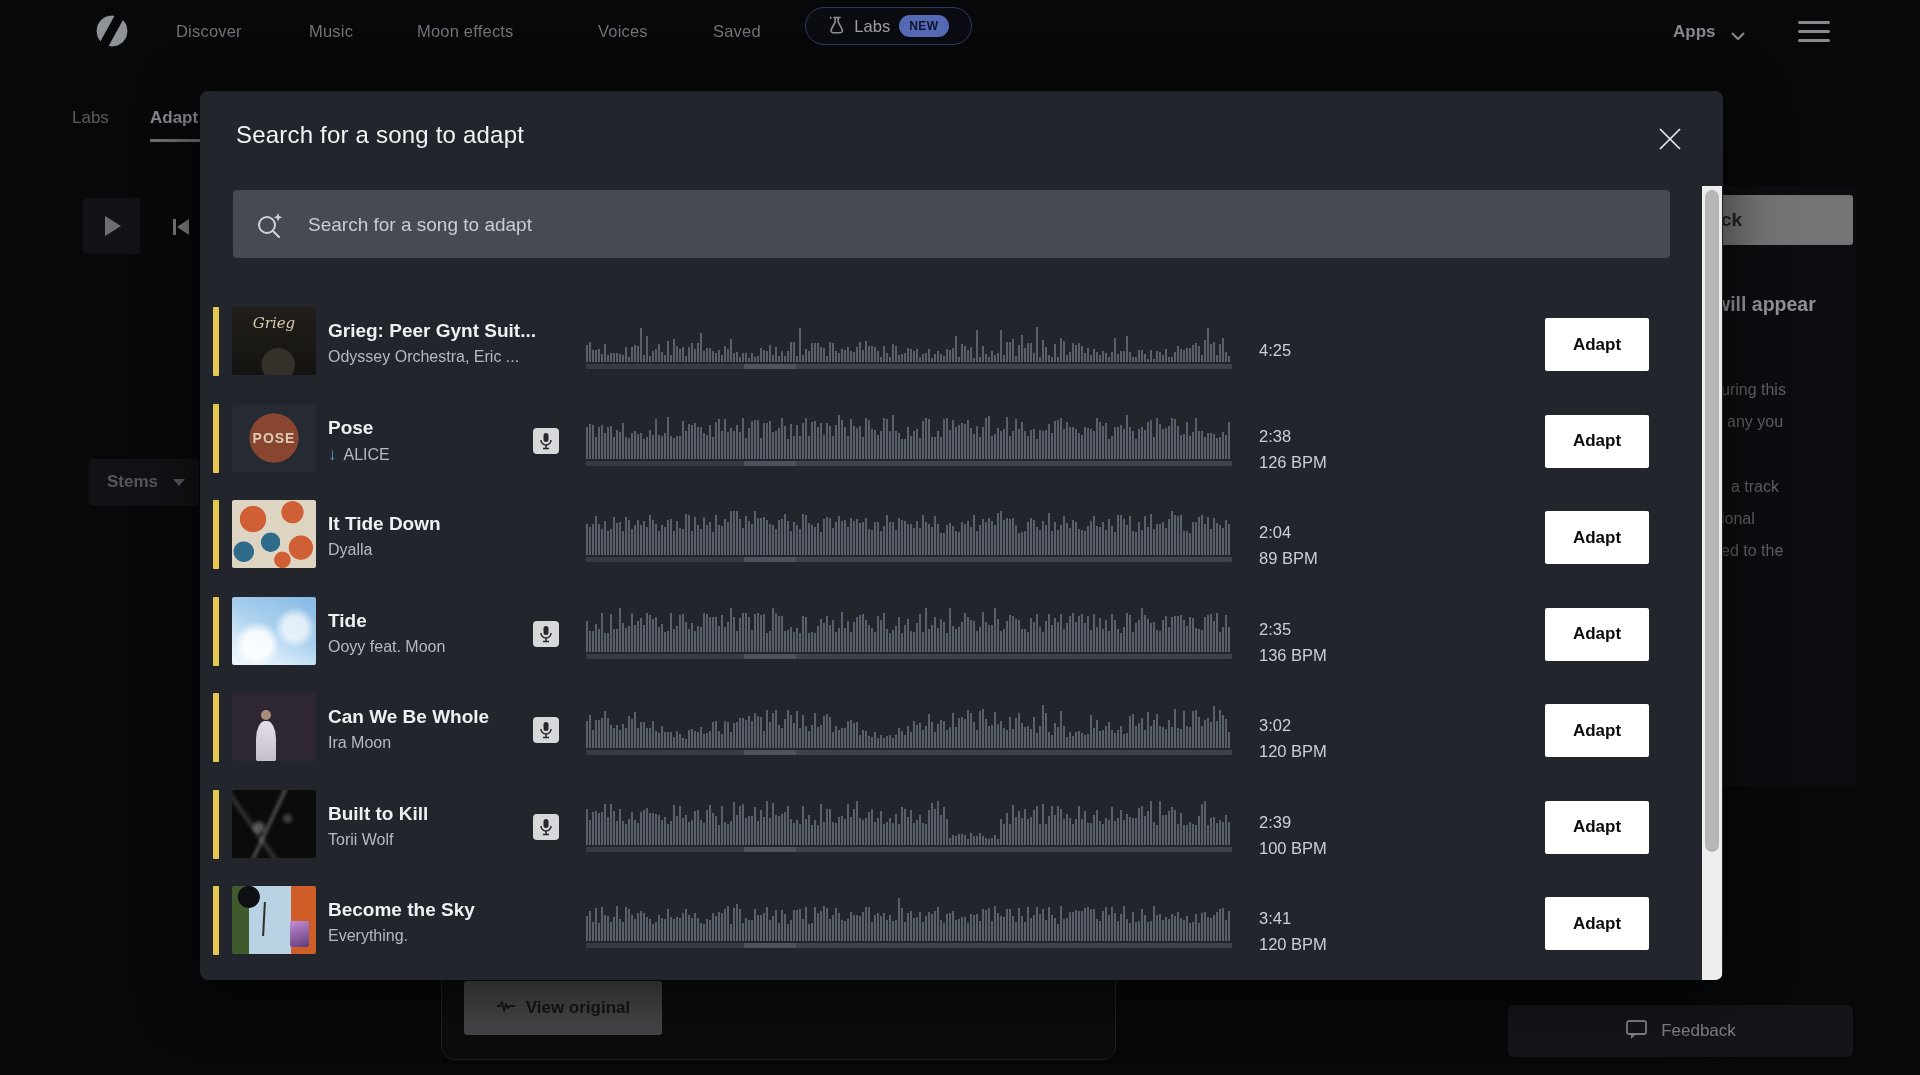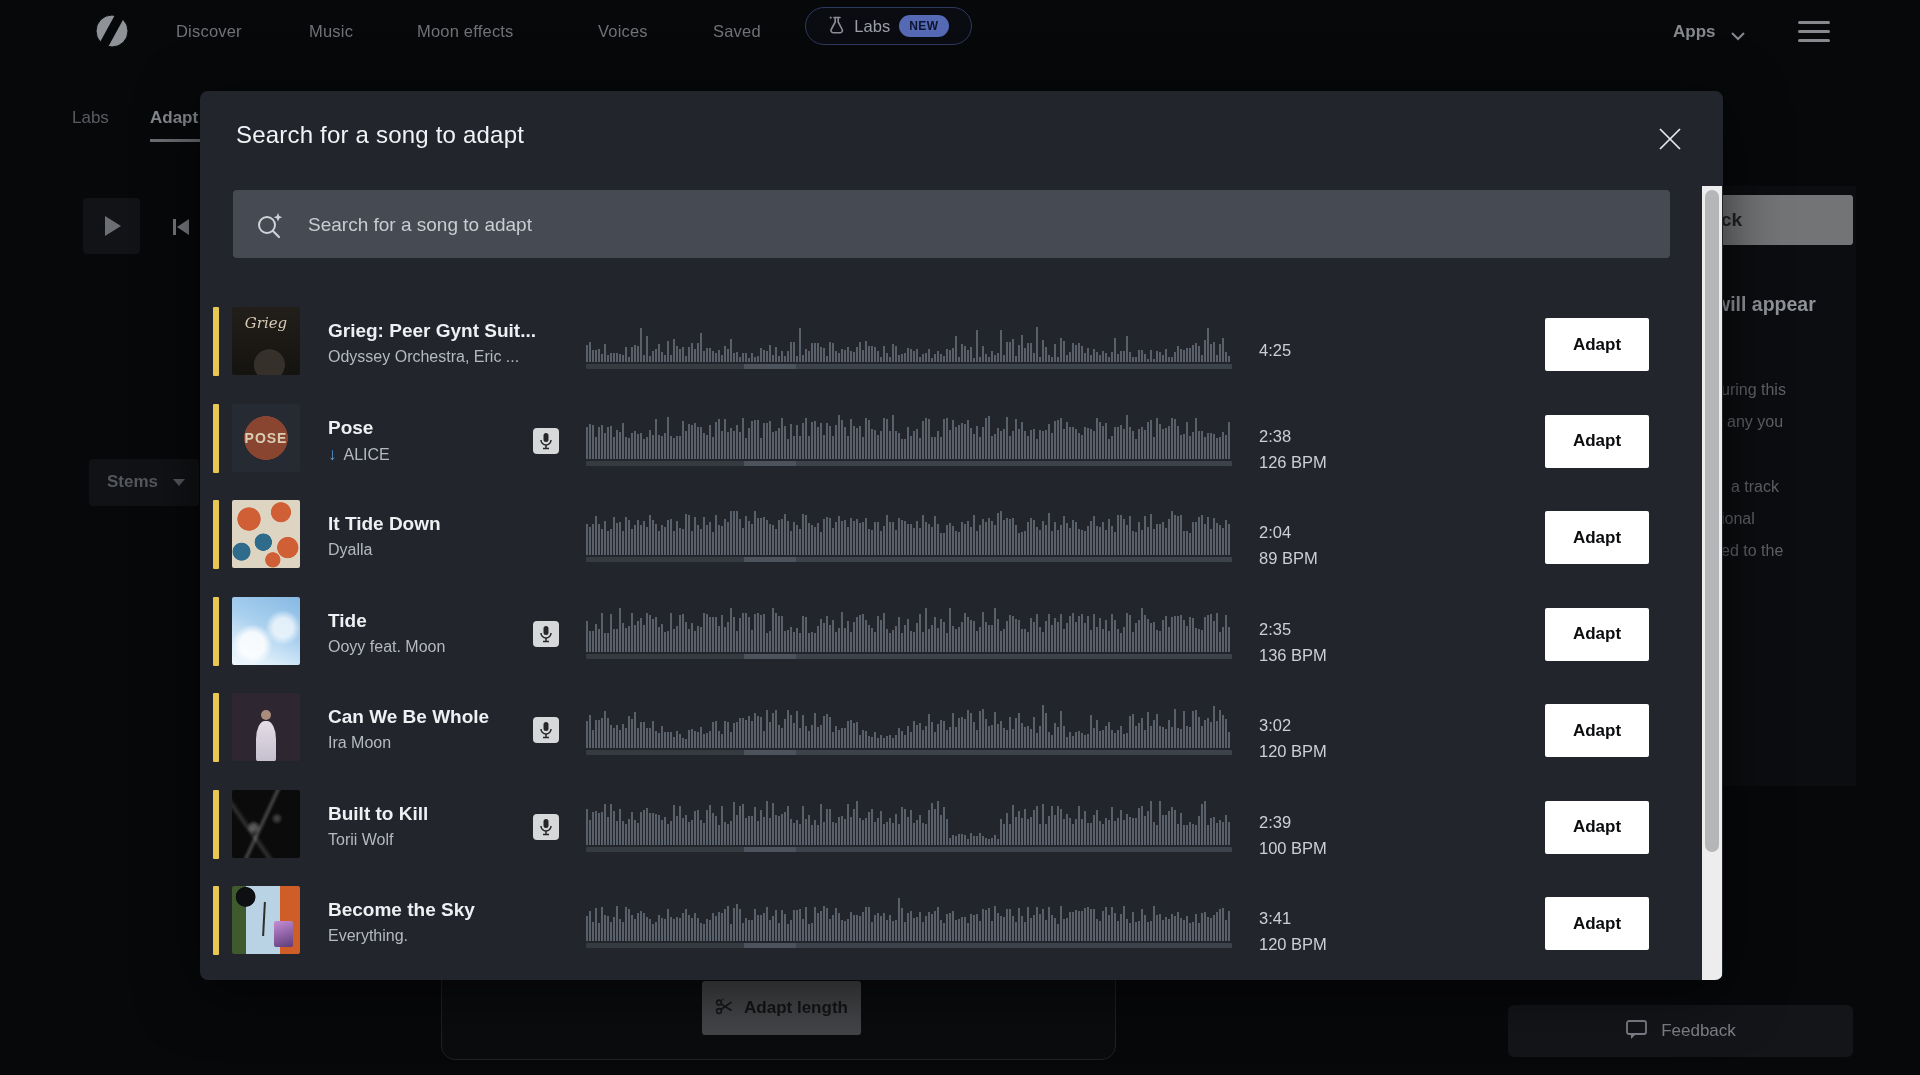--- a/index.html
+++ b/index.html
@@ -58,21 +58,21 @@
   .modal-close{position:absolute;left:1456px;top:34px;width:30px;height:30px;cursor:pointer;}
   .searchbar{position:absolute;left:33px;top:99px;width:1437px;height:68px;background:#454a53;border-radius:4px;}
   .searchbar input{position:absolute;left:73px;top:0;width:1340px;height:68px;background:transparent;border:none;
                    outline:none;font-size:19px;color:#e8eaee;font-family:inherit;}
   .searchbar input::placeholder{color:#c9cdd3;opacity:1;}
   .search-icon{position:absolute;left:22px;top:20px;}
 
   
   .song-row{position:absolute;left:0;width:1470px;height:96px;}
   .accent-bar{position:absolute;left:13px;top:1px;width:6px;height:69px;background:#e7c654;border-radius:1px;}
-  .album-art{position:absolute;left:32px;top:1px;width:68px;height:68px;border-radius:2px;overflow:hidden;
+  .album-art{position:absolute;left:32px;top:1px;width:84px;height:68px;border-radius:2px;overflow:hidden;
              box-sizing:border-box;}
   .song-title{position:absolute;left:128px;top:14px;font-size:19px;font-weight:600;color:#eef0f3;white-space:nowrap;}
   .song-artist{position:absolute;left:128px;top:42px;font-size:16px;color:#b5b9c0;white-space:nowrap;
                display:flex;align-items:center;gap:7px;}
   .dl-arrow{color:#58a0de;font-size:17px;font-weight:bold;display:none;}
   .mic-chip{position:absolute;left:333px;top:25px;width:26px;height:26px;background:#d7d8da;border-radius:4px;
             display:flex;align-items:center;justify-content:center;}
   .wave{position:absolute;left:386px;top:12px;width:646px;height:44px;display:flex;align-items:flex-end;gap:1px;
         overflow:hidden;cursor:pointer;}
   .wbar{flex:0 0 2px;width:2px;background:#59606a;}
@@ -178,31 +178,27 @@
     <polygon points="20,4 8,12 20,20" fill="#77797e"></polygon>
   </svg>
 </div>
 
 <div class="stems">
   <span class="lbl">Stems</span>
   <span class="caret"></span>
 </div>
 
 <div class="adapt-toolbar">
-  <div class="tool-btn" style="left:260px;width:159px">
+  <div class="tool-btn" style="left:22px;width:198px">
     <span>
-      <svg width="19" height="18" viewBox="0 0 19 18">
-        <circle cx="4" cy="5.5" r="2.4" fill="none" stroke="#17181a" stroke-width="1.6"></circle>
-        <circle cx="4" cy="14" r="2.4" fill="none" stroke="#17181a" stroke-width="1.6"></circle>
-        <line x1="6" y1="7" x2="16.5" y2="13.5" stroke="#17181a" stroke-width="1.6"></line>
-        <line x1="6" y1="12.5" x2="16.5" y2="5" stroke="#17181a" stroke-width="1.6"></line>
-        <path d="M8 1 l.4 1 1 .4 -1 .4 -.4 1 -.4 -1 -1 -.4 1 -.4 z" fill="#17181a"></path>
-      </svg>
+      <svg width="20" height="16" viewBox="0 0 20 16">
+          <polyline points="1,8 4,8 6,4 8,13 10,6 12,10 14,8 19,8" fill="none" stroke="#17181a" stroke-width="1.8" stroke-linejoin="round"></polyline>
+        </svg>
     </span>
-    <span>Adapt length</span>
+    <span>View original</span>
   </div>
 </div>
 
 <div class="feedback-btn">
   <span>
     <svg width="24" height="22" viewBox="0 0 24 22">
       <rect x="2" y="3" width="19" height="13" rx="2" fill="none" stroke="#7d8086" stroke-width="1.8"></rect>
       <polygon points="6,16 6,21 11,16" fill="#7d8086"></polygon>
     </svg>
   </span>

